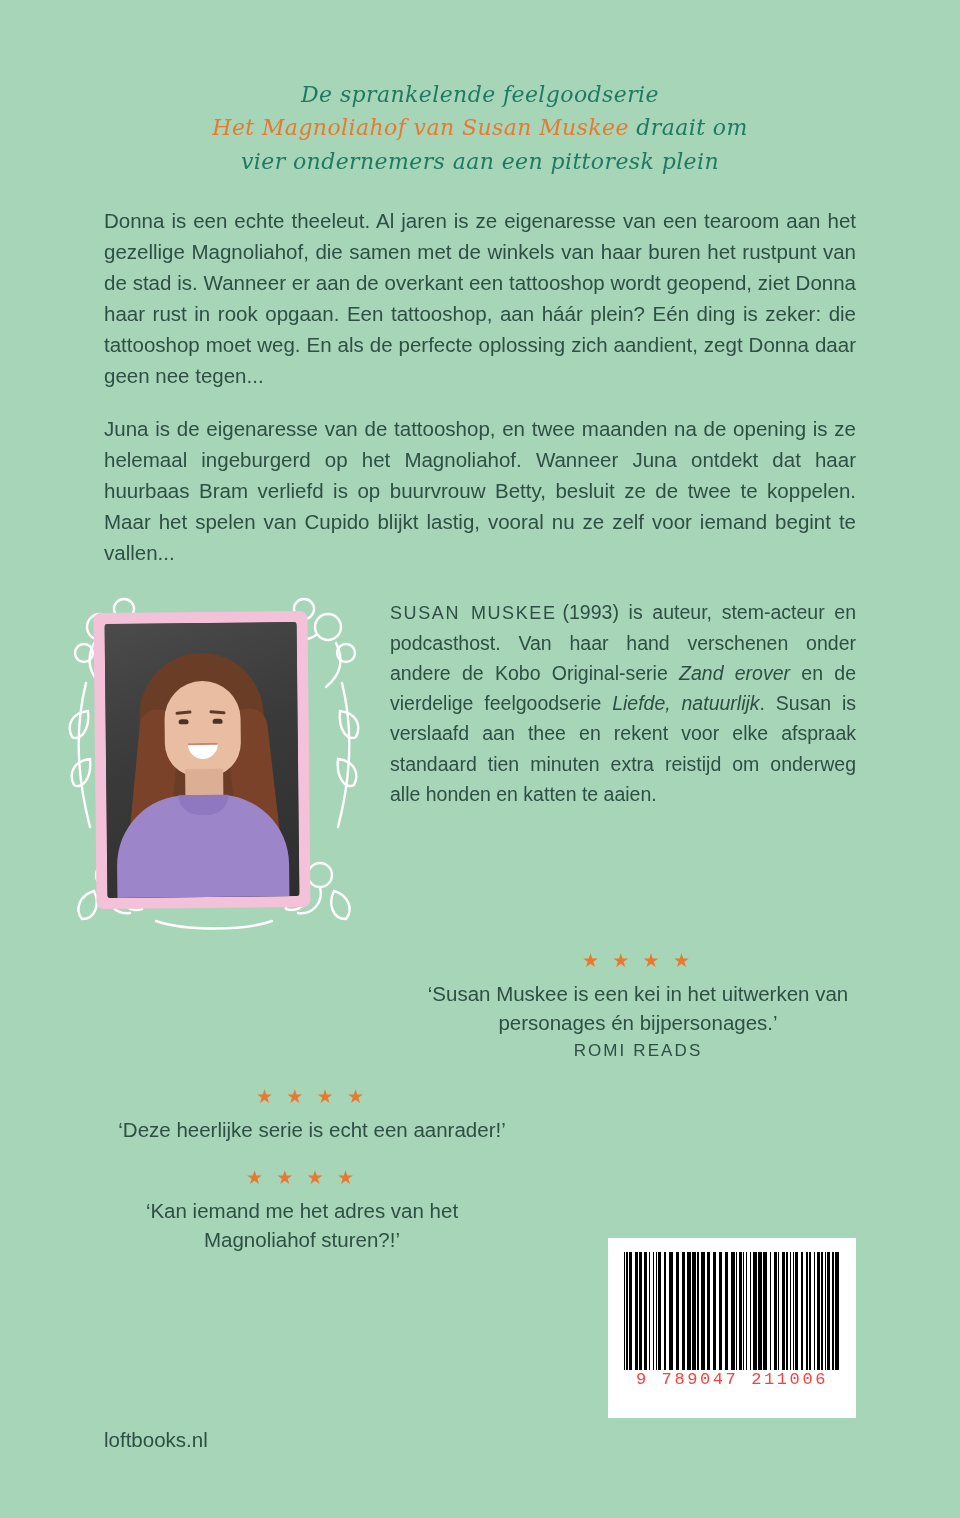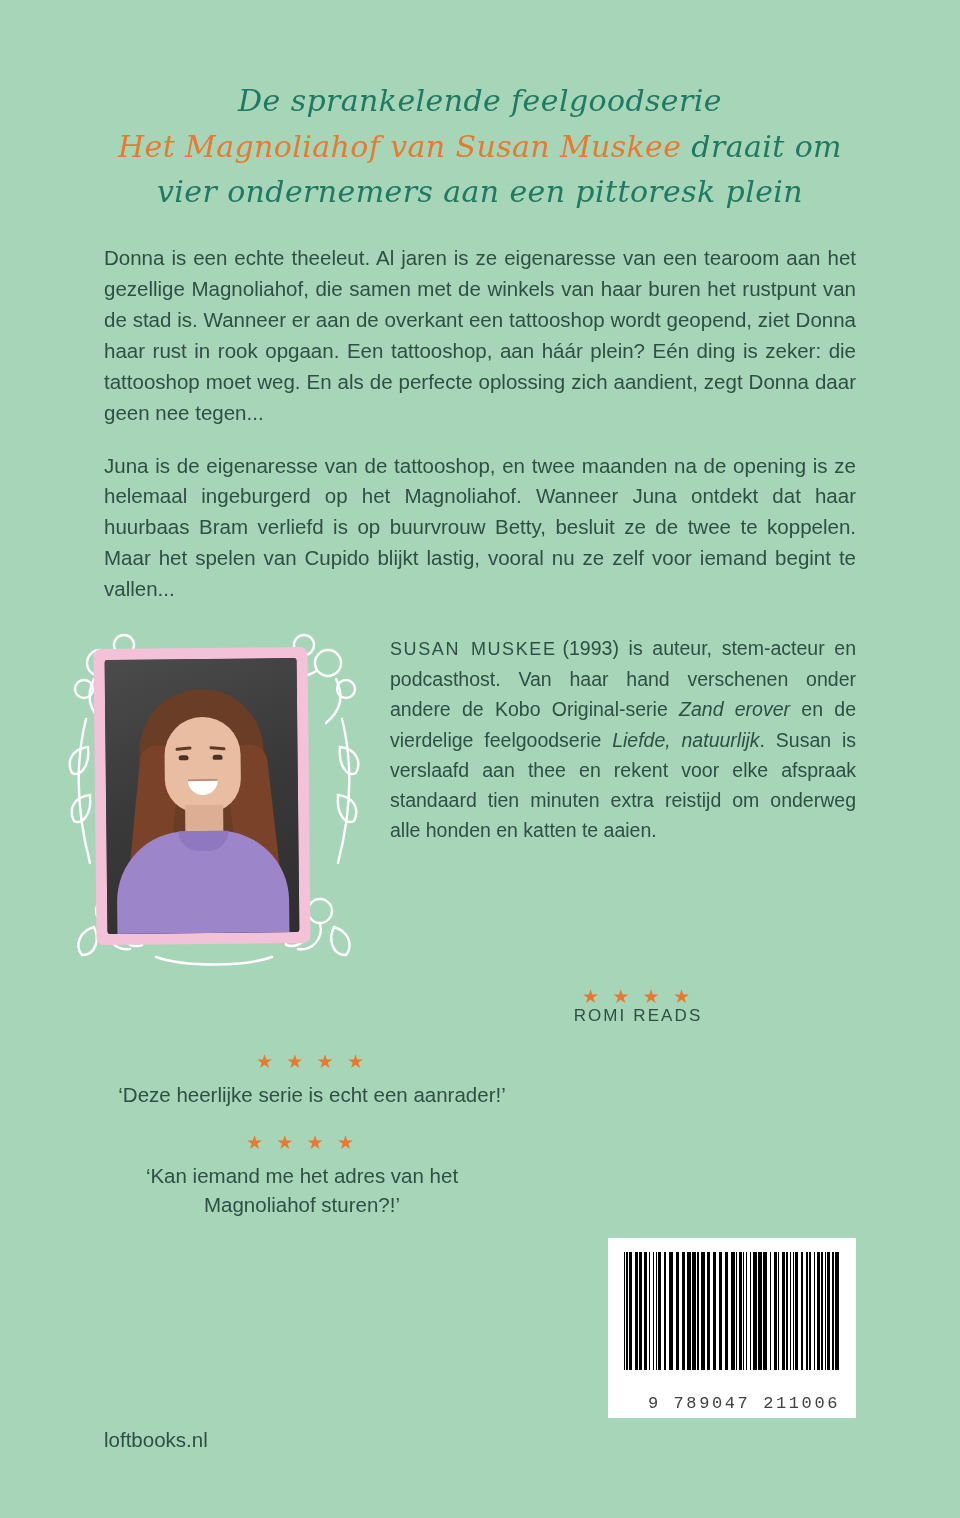--- a/index.html
+++ b/index.html
@@ -22,21 +22,21 @@
     height: 1518px;
     box-sizing: border-box;
   }
 
   
   .headline {
     text-align: center;
     padding: 78px 60px 0 60px;
     font-family: "DejaVu Serif", serif;
     font-style: italic;
-    font-size: 30px;
+    font-size: 22px;
     line-height: 1.52;
     color: #1f7a63;
     letter-spacing: 0.4px;
   }
   .headline .line {
     display: block;
     white-space: nowrap;
   }
   .headline .accent {
     color: #e8792f;
@@ -254,26 +254,26 @@
     display: flex;
     align-items: stretch;
     gap: 0;
   }
   .bars i {
     display: block;
     background: #000;
     height: 100%;
   }
   .barcode-num {
-    text-align: right;
+    text-align: center;
     font-family: "Liberation Mono", monospace;
     font-size: 17px;
     letter-spacing: 2.6px;
-    color: #404040;
-    margin-top: 24px;
+    color: #ef4444;
+    margin-top: 0;
   }
 
   
   .footer {
     position: absolute;
     left: 104px;
     bottom: 66px;
     font-size: 20.5px;
     color: #2f4f45;
   }
@@ -353,20 +353,21 @@
       </div>
     </div>
 
     <div class="author-text">
       <p><span class="author-name">SUSAN MUSKEE</span><span style="margin-left:6px">(1993)</span><span> is auteur, stem-acteur en podcasthost. Van haar hand verschenen onder andere de Kobo Original-serie </span><span class="italic">Zand erover</span><span> en de vierdelige feelgoodserie </span><span class="italic">Liefde, natuurlijk</span><span>. Susan is verslaafd aan thee en rekent voor elke afspraak standaard tien minuten extra reistijd om onderweg alle honden en katten te aaien.</span></p>
     </div>
   </div>
 
   <div class="review-block review-1">
     <div class="stars">★ ★ ★ ★</div>
+    <div class="quote">‘Susan Muskee is een kei in het uitwerken van personages én bijpersonages.’</div>
     <div class="source">ROMI READS</div>
   </div>
 
   <div class="review-block review-2">
     <div class="stars">★ ★ ★ ★</div>
     <div class="quote">‘Deze heerlijke serie is echt een aanrader!’</div>
   </div>
 
   <div class="review-block review-3">
     <div class="stars">★ ★ ★ ★</div>

